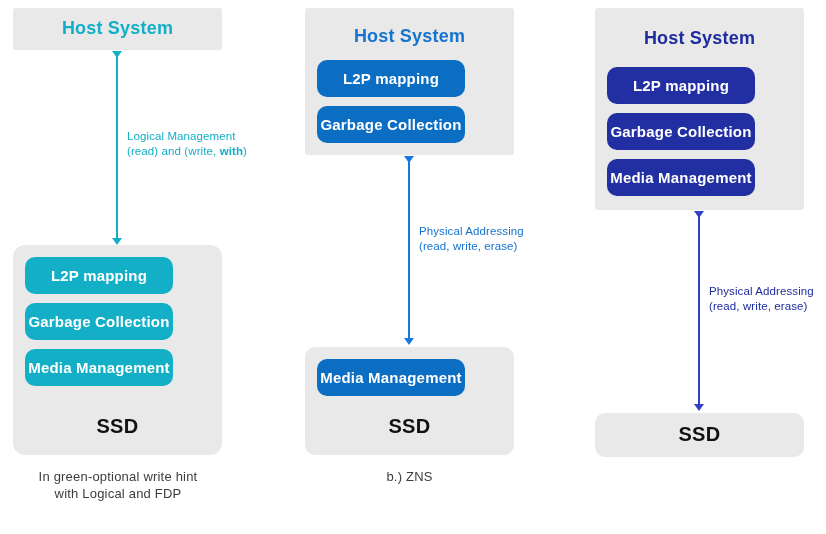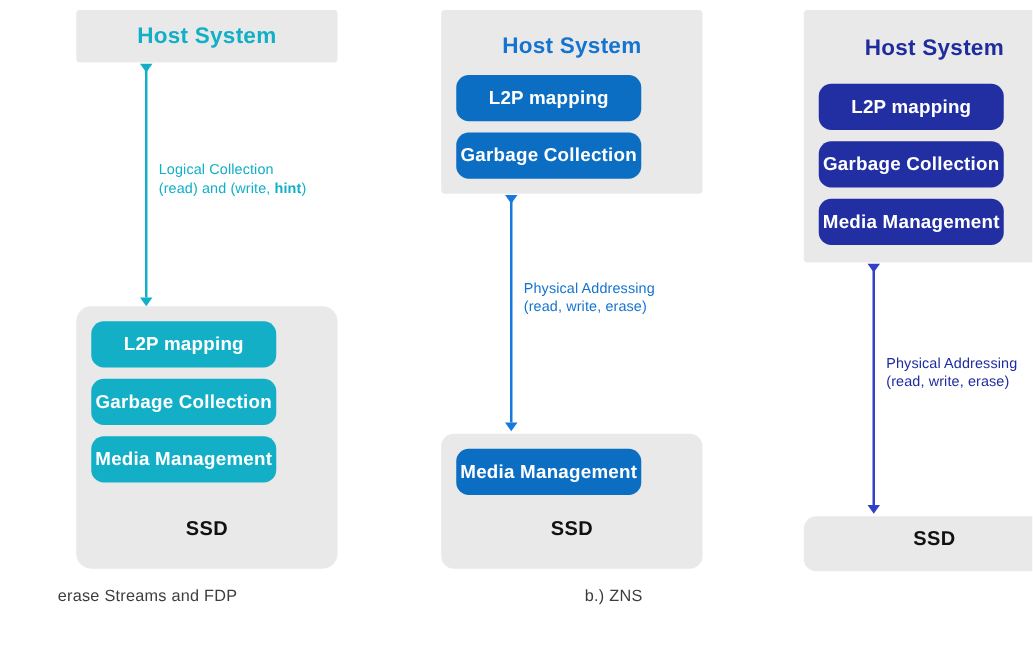--- a/index.html
+++ b/index.html
@@ -8,21 +8,20 @@
     width:826px;height:534px;
     background:#ffffff;
     font-family:"Liberation Sans",sans-serif;
     overflow:hidden;
   }
   .abs{position:absolute;}
   
   .gray-box{
     background:#e9e9e9;
     border-radius:3px;
-    margin-left:48px;
   }
   .gray-box.rounded{border-radius:12px;}
   .host-title{
     position:absolute;left:0;right:0;
     text-align:center;
     font-size:18px;font-weight:bold;
     letter-spacing:.2px;
   }
   
   .module{
@@ -61,21 +60,21 @@
     position:absolute;
     font-size:11.5px;line-height:15px;
     letter-spacing:.1px;
     white-space:nowrap;
   }
   .arrow-label .bold{font-weight:bold;}
   
   .ssd-label{
     position:absolute;left:0;right:0;
     text-align:center;
-    font-size:16px;font-weight:bold;color:#111111;
+    font-size:20px;font-weight:bold;color:#111111;
     letter-spacing:.3px;
   }
   
   .caption{
     position:absolute;
     text-align:center;
     font-size:13px;line-height:17px;
     color:#3d3d3d;
     letter-spacing:.2px;
   }
@@ -89,35 +88,36 @@
     <div class="host-title teal-text" style="top:10px;">Host System</div>
   </div>
 
   <div class="teal-arrow">
     <div class="arrow-head" style="left:112px;top:51px;"></div>
     <div class="arrow-line" style="left:116px;top:56px;height:182px;"></div>
     <div class="arrow-head" style="left:112px;top:238px;"></div>
   </div>
 
   <div class="arrow-label teal-text" style="left:127px;top:129px;">
-    <div>Logical Collection</div>
+    <div>Logical Management</div>
     <div>
-      <span>(read) and (write, </span><span class="bold">hint</span><span>)</span>
+      <span>(read) and (write, </span><span class="bold">with</span><span>)</span>
     </div>
   </div>
 
   <div class="abs gray-box rounded" style="left:13px;top:245px;width:209px;height:210px;">
     <div class="module teal-fill" style="top:12px;">L2P mapping</div>
     <div class="module teal-fill" style="top:58px;">Garbage Collection</div>
     <div class="module teal-fill" style="top:104px;">Media Management</div>
     <div class="ssd-label" style="top:170px;">SSD</div>
   </div>
 
   <div class="caption" style="left:2px;top:468px;width:232px;">
-    <div>erase Streams and FDP</div>
+    <div>In green-optional write hint</div>
+    <div>with Logical and FDP</div>
   </div>
 
   <div class="abs gray-box" style="left:305px;top:8px;width:209px;height:147px;">
     <div class="host-title blue-text" style="top:18px;">Host System</div>
     <div class="module blue-fill" style="top:52px;">L2P mapping</div>
     <div class="module blue-fill" style="top:98px;">Garbage Collection</div>
   </div>
 
   <div class="blue-arrow">
     <div class="arrow-head" style="left:404px;top:156px;"></div>
@@ -128,21 +128,21 @@
   <div class="arrow-label blue-text" style="left:419px;top:224px;">
     <div>Physical Addressing</div>
     <div>(read, write, erase)</div>
   </div>
 
   <div class="abs gray-box rounded" style="left:305px;top:347px;width:209px;height:108px;border-radius:10px;">
     <div class="module blue-fill" style="top:12px;">Media Management</div>
     <div class="ssd-label" style="top:68px;">SSD</div>
   </div>
 
-  <div class="caption" style="left:305px;top:468px;width:209px;text-align:right;">
+  <div class="caption" style="left:305px;top:468px;width:209px;">
     <div>b.) ZNS</div>
   </div>
 
   <div class="abs gray-box" style="left:595px;top:8px;width:209px;height:202px;">
     <div class="host-title navy-text" style="top:20px;">Host System</div>
     <div class="module navy-fill" style="top:59px;">L2P mapping</div>
     <div class="module navy-fill" style="top:105px;">Garbage Collection</div>
     <div class="module navy-fill" style="top:151px;">Media Management</div>
   </div>
 

